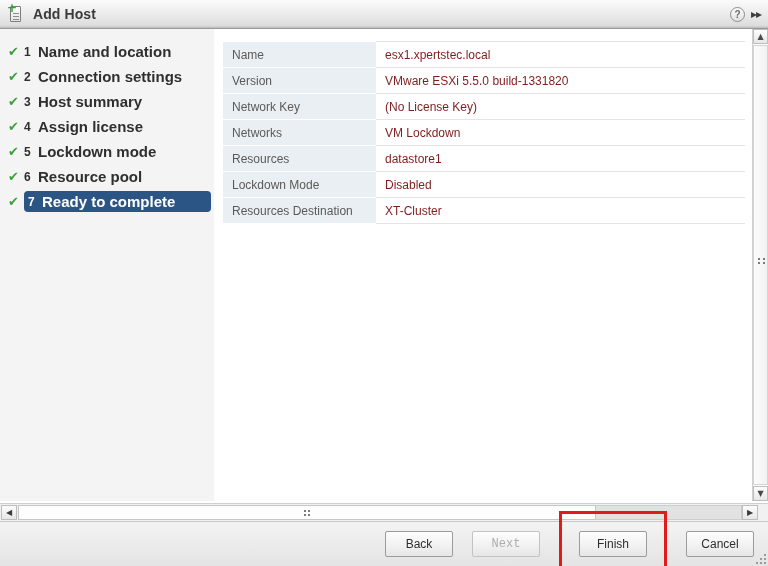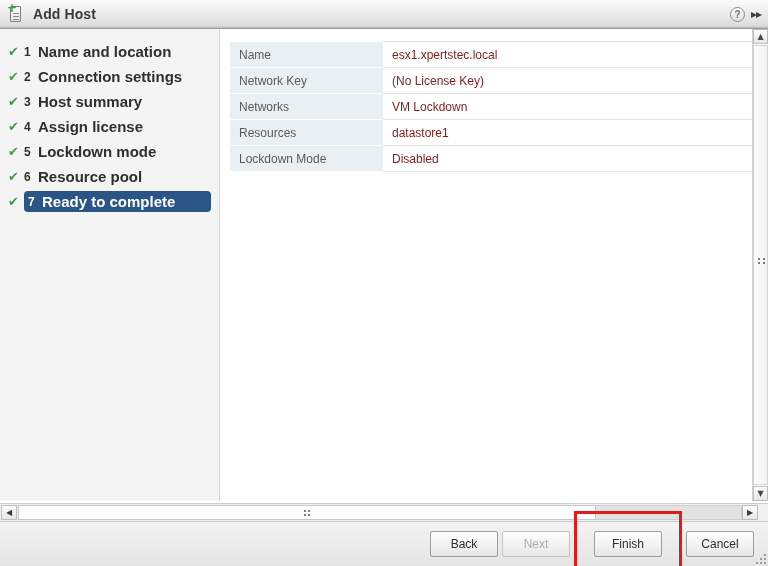--- a/index.html
+++ b/index.html
@@ -159,21 +159,21 @@
   .step.selected .lbl {
     color: #ffffff;
     position: relative;
     z-index: 1;
   }
   .step.selected .num { margin-left: 4px; }
 
   
   .content {
     position: absolute;
-    left: 221px; top: 29px;
+    left: 214px; top: 29px;
     width: 531px; height: 472px;
     background: #ffffff;
     overflow: hidden;
     box-sizing: border-box;
   }
   .summary-table {
     position: absolute;
     left: 9px; top: 12px;
     width: 535px;
     border-collapse: collapse;
@@ -298,37 +298,37 @@
     position: absolute;
     left: 0; bottom: 0;
     width: 768px; height: 45px;
     background: linear-gradient(to bottom, #f3f3f3, #e4e4e4);
     border-top: 1px solid #c9c9c9;
     box-sizing: border-box;
     display: flex;
     align-items: center;
     justify-content: flex-end;
     padding-right: 14px;
-    gap: 4px;
+    gap: 19px;
   }
   .btn {
     min-width: 68px;
     height: 26px;
     padding: 0 14px;
     background: linear-gradient(to bottom, #fdfdfd 0%, #f3f3f3 50%, #e6e6e6 100%);
     border: 1px solid #9c9c9c;
     border-radius: 2px;
     font-size: 12px;
     color: #2e2e2e;
     font-family: "Liberation Sans", sans-serif;
     box-sizing: border-box;
     line-height: 24px;
     text-align: center;
   }
-  .btn.disabled { color: #aeaeae; border-color: #c3c3c3; }
+  .btn.disabled { color: #aeaeae; border-color: #c3c3c3; font-family: Liberation Mono, monospace; }
   .btn-wrap-highlight {
     border: 3px solid #e01b1b;
     padding: 17px;
     display: inline-block;
     line-height: 0;
   }
   .resize-grip {
     position: absolute;
     right: 2px; bottom: 2px;
     width: 13px; height: 13px;
@@ -396,34 +396,42 @@
   </div>
 
   <div class="content">
     <table class="summary-table">
       <tbody>
           <tr>
         <td class="k">Name</td>
         <td class="v">esx1.xpertstec.local</td>
       </tr>
       <tr>
+        <td class="k">Version</td>
+        <td class="v">VMware ESXi 5.5.0 build-1331820</td>
+      </tr>
+      <tr>
         <td class="k">Network Key</td>
         <td class="v">(No License Key)</td>
       </tr>
       <tr>
         <td class="k">Networks</td>
         <td class="v">VM Lockdown</td>
       </tr>
       <tr>
         <td class="k">Resources</td>
         <td class="v">datastore1</td>
       </tr>
       <tr>
         <td class="k">Lockdown Mode</td>
         <td class="v">Disabled</td>
+      </tr>
+      <tr>
+        <td class="k">Resources Destination</td>
+        <td class="v">XT-Cluster</td>
       </tr>
     </tbody>
       </table>
   </div>
 
   <div class="vscroll">
     <div class="arrow up">▲</div>
     <div class="track">
       <div class="thumb">
         <div class="grip">

